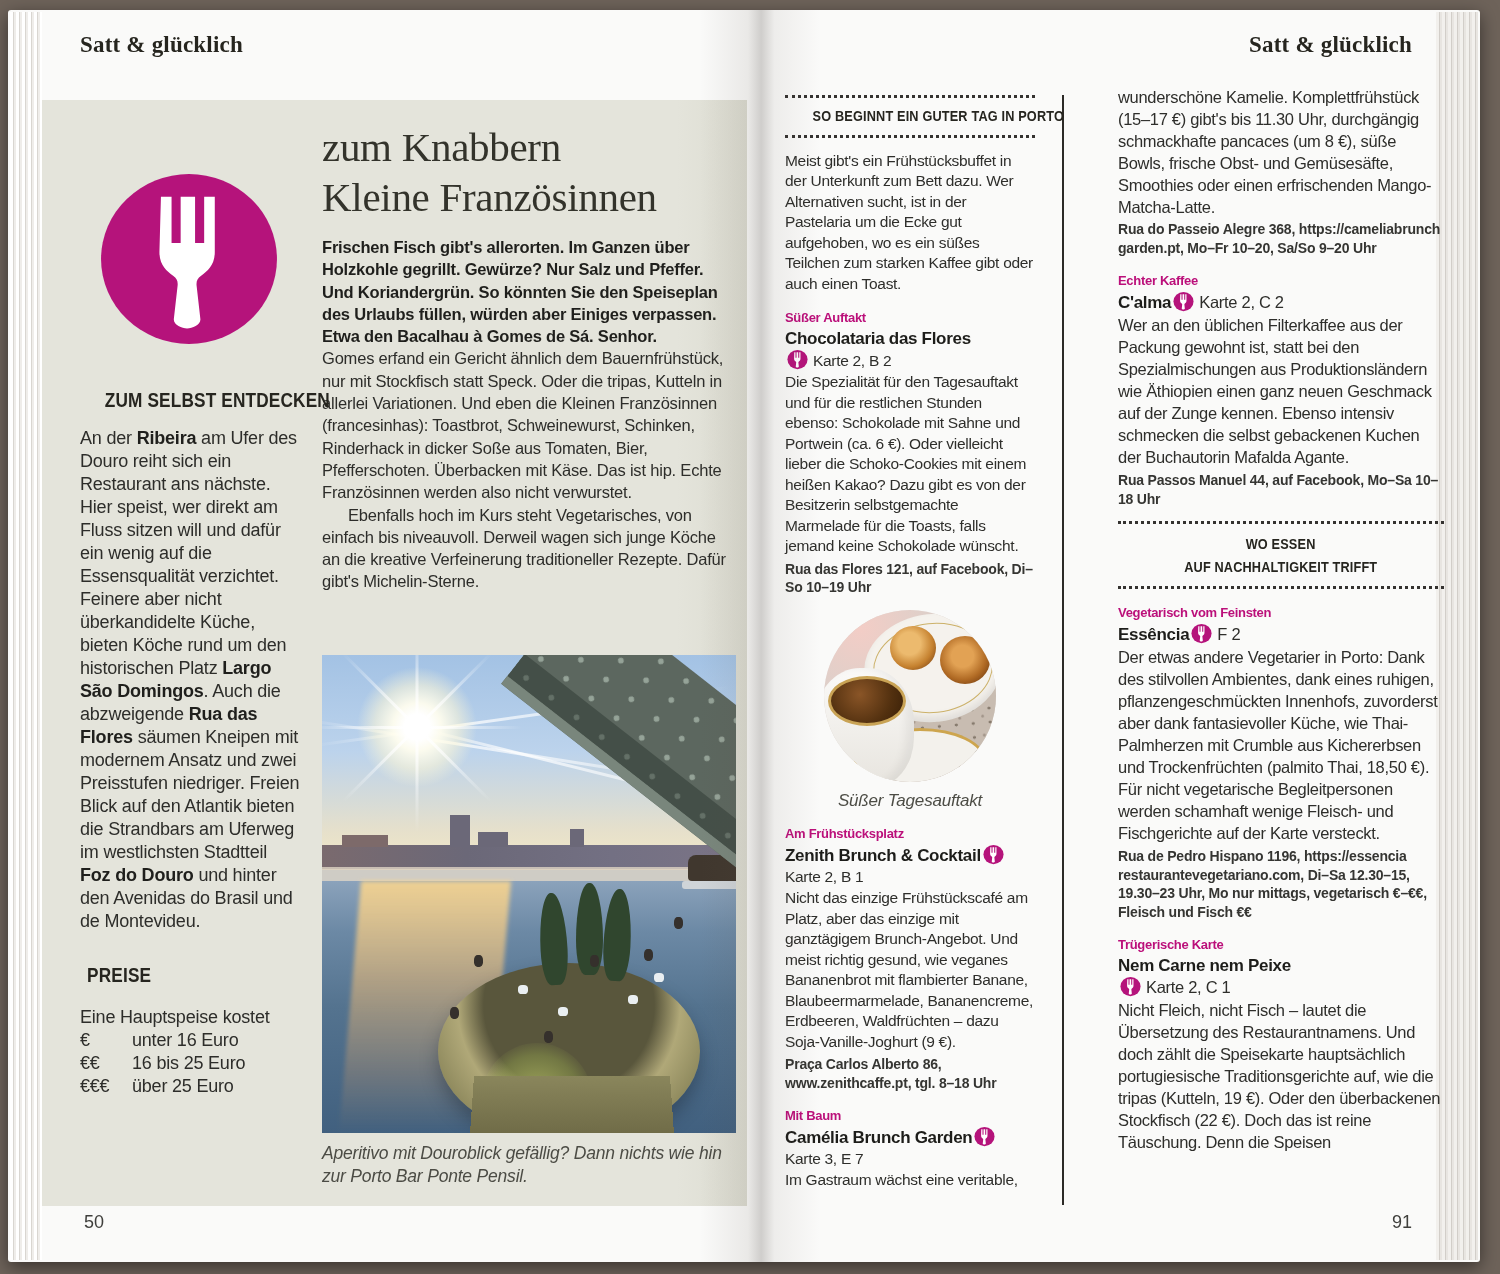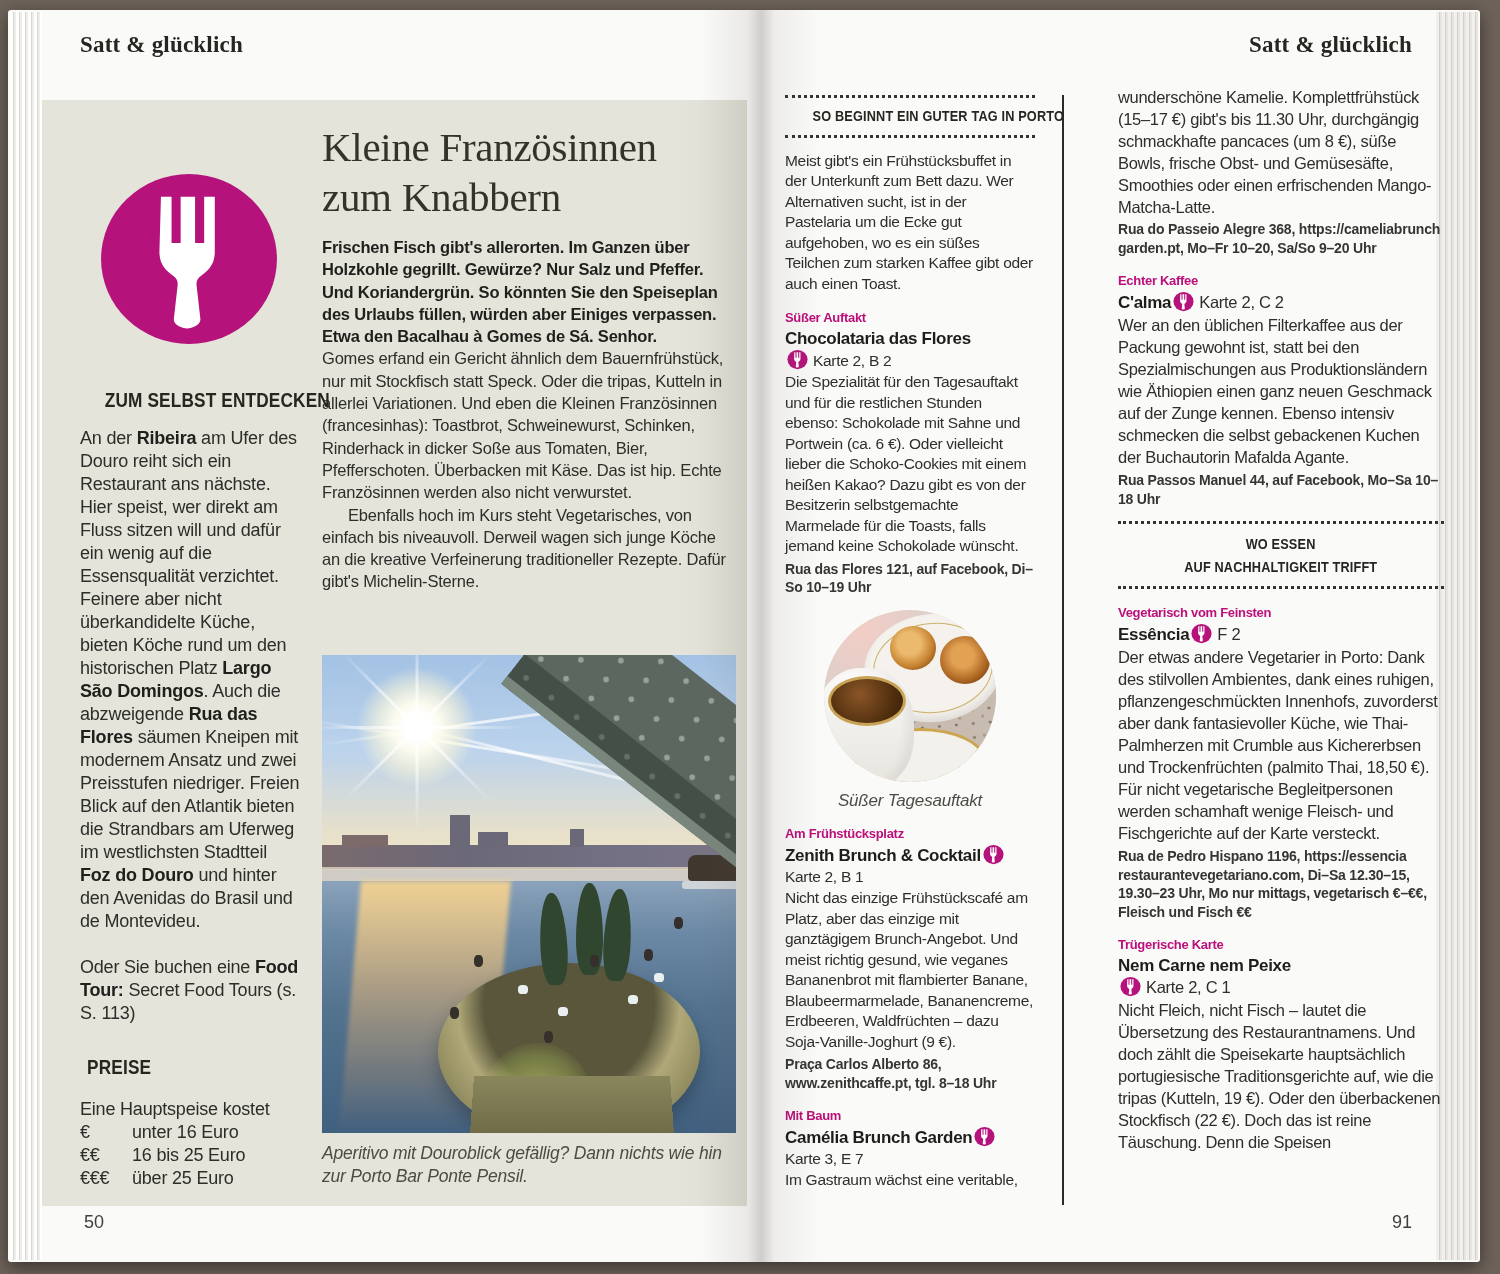--- a/index.html
+++ b/index.html
@@ -147,34 +147,33 @@
 
   <div class="running-head rh-left">Satt &amp; glücklich</div>
   <div class="panel"></div>
 
   <svg class="fork-badge" viewBox="0 0 24 24">
     <ellipse cx="12" cy="12" rx="11.6" ry="11.2" fill="#b5137b"></ellipse>
     <path fill="#ffffff" d="M8.3 3.8 h1.4 v6.1 h1.2 V3.8 h1.9 v6.1 h1.2 V3.8 h1.4 v7.3 c0 1.7 -.95 2.5 -1.8 3.1 c-.5 .35 -.65 .7 -.6 1.3 l.5 4.4 c.08 .8 -1.05 1.25 -1.75 1.25 c-.7 0 -1.83 -.45 -1.75 -1.25 l.5 -4.4 c.05 -.6 -.1 -.95 -.6 -1.3 c-.85 -.6 -1.8 -1.4 -1.8 -3.1 z"></path>
   </svg>
 
   <div class="headline">
+    <div>zum Knabbern</div>
     <div>Kleine Französinnen</div>
-    <div>zum Knabbern</div>
   </div>
 
   <div class="article">
     <div class="intro">Frischen Fisch gibt's allerorten. Im Ganzen über Holzkohle gegrillt. Gewürze? Nur Salz und Pfeffer. Und Koriandergrün. So könnten Sie den Speiseplan des Urlaubs füllen, würden aber Einiges verpassen. Etwa den Bacalhau à Gomes de Sá. Senhor.</div>
     <div class="p1">Gomes erfand ein Gericht ähnlich dem Bauernfrühstück, nur mit Stockfisch statt Speck. Oder die tripas, Kutteln in allerlei Variationen. Und eben die Kleinen Französinnen (francesinhas): Toastbrot, Schweinewurst, Schinken, Rinderhack in dicker Soße aus Tomaten, Bier, Pfefferschoten. Überbacken mit Käse. Das ist hip. Echte Französinnen werden also nicht verwurstet.</div>
     <div class="p2">Ebenfalls hoch im Kurs steht Vegetarisches, von einfach bis niveauvoll. Derweil wagen sich junge Köche an die kreative Verfeinerung traditioneller Rezepte. Dafür gibt's Michelin-Sterne.</div>
   </div>
 
   <div class="sidebar">
     <div class="sb-title"><span class="caps">ZUM SELBST ENTDECKEN</span></div>
     <div class="sb-para"><span>An der </span><span class="b">Ribeira</span><span> am Ufer des Douro reiht sich ein Restaurant ans nächste. Hier speist, wer direkt am Fluss sitzen will und dafür ein wenig auf die Essensqualität verzichtet. Feinere aber nicht überkandidelte Küche, bieten Köche rund um den historischen Platz </span><span class="b">Largo São Domingos</span><span>. Auch die abzweigende </span><span class="b">Rua das Flores</span><span> säumen Kneipen mit modernem Ansatz und zwei Preisstufen niedriger. Freien Blick auf den Atlantik bieten die Strandbars am Uferweg im westlichsten Stadtteil </span><span class="b">Foz do Douro</span><span> und hinter den Avenidas do Brasil und de Montevideu.</span></div>
-    <div class="sb-para"><span>Oder Sie buchen eine </span><span class="b">Food Tour:</span><span> Secret Food Tours (s. S. 113)</span></div>
     <div class="prices-title"><span class="caps">PREISE</span></div>
     <div>Eine Hauptspeise kostet</div>
     <div class="price-row">
         <span class="price-sym">€</span>
         <span>unter 16 Euro</span>
       </div>
     <div class="price-row">
         <span class="price-sym">€€</span>
         <span>16 bis 25 Euro</span>
       </div>

